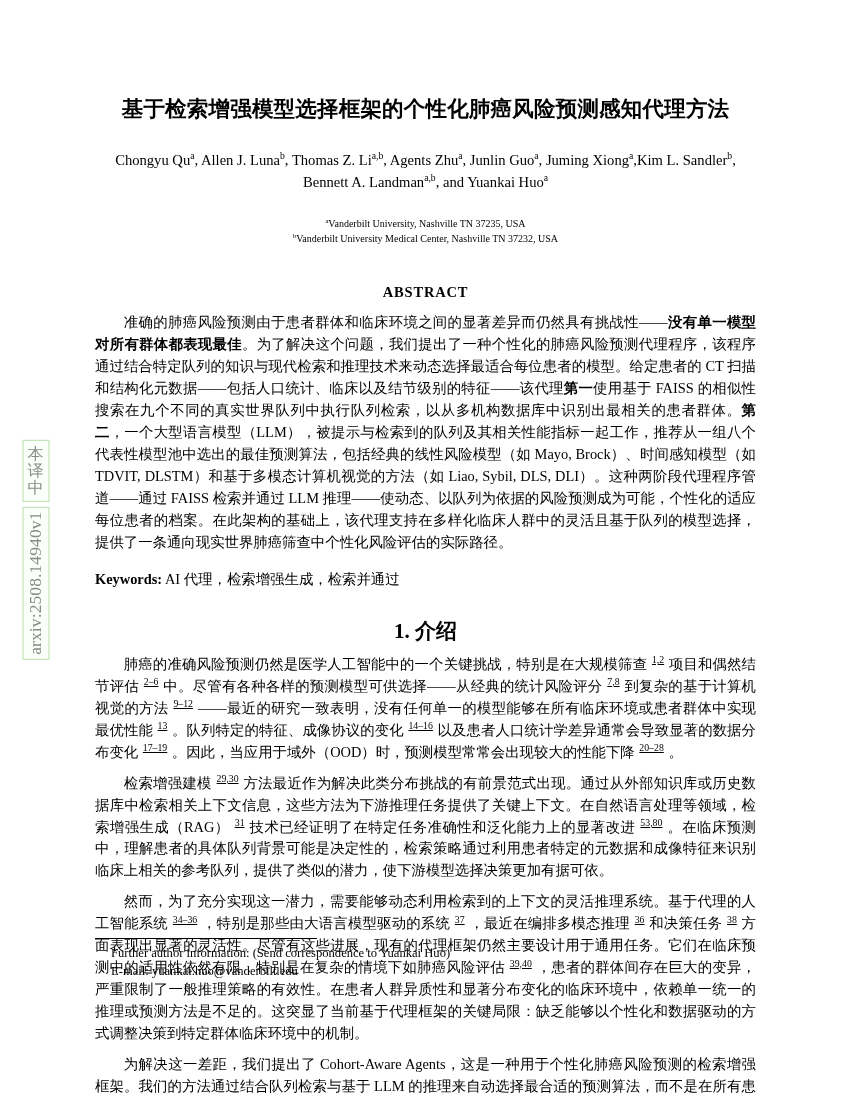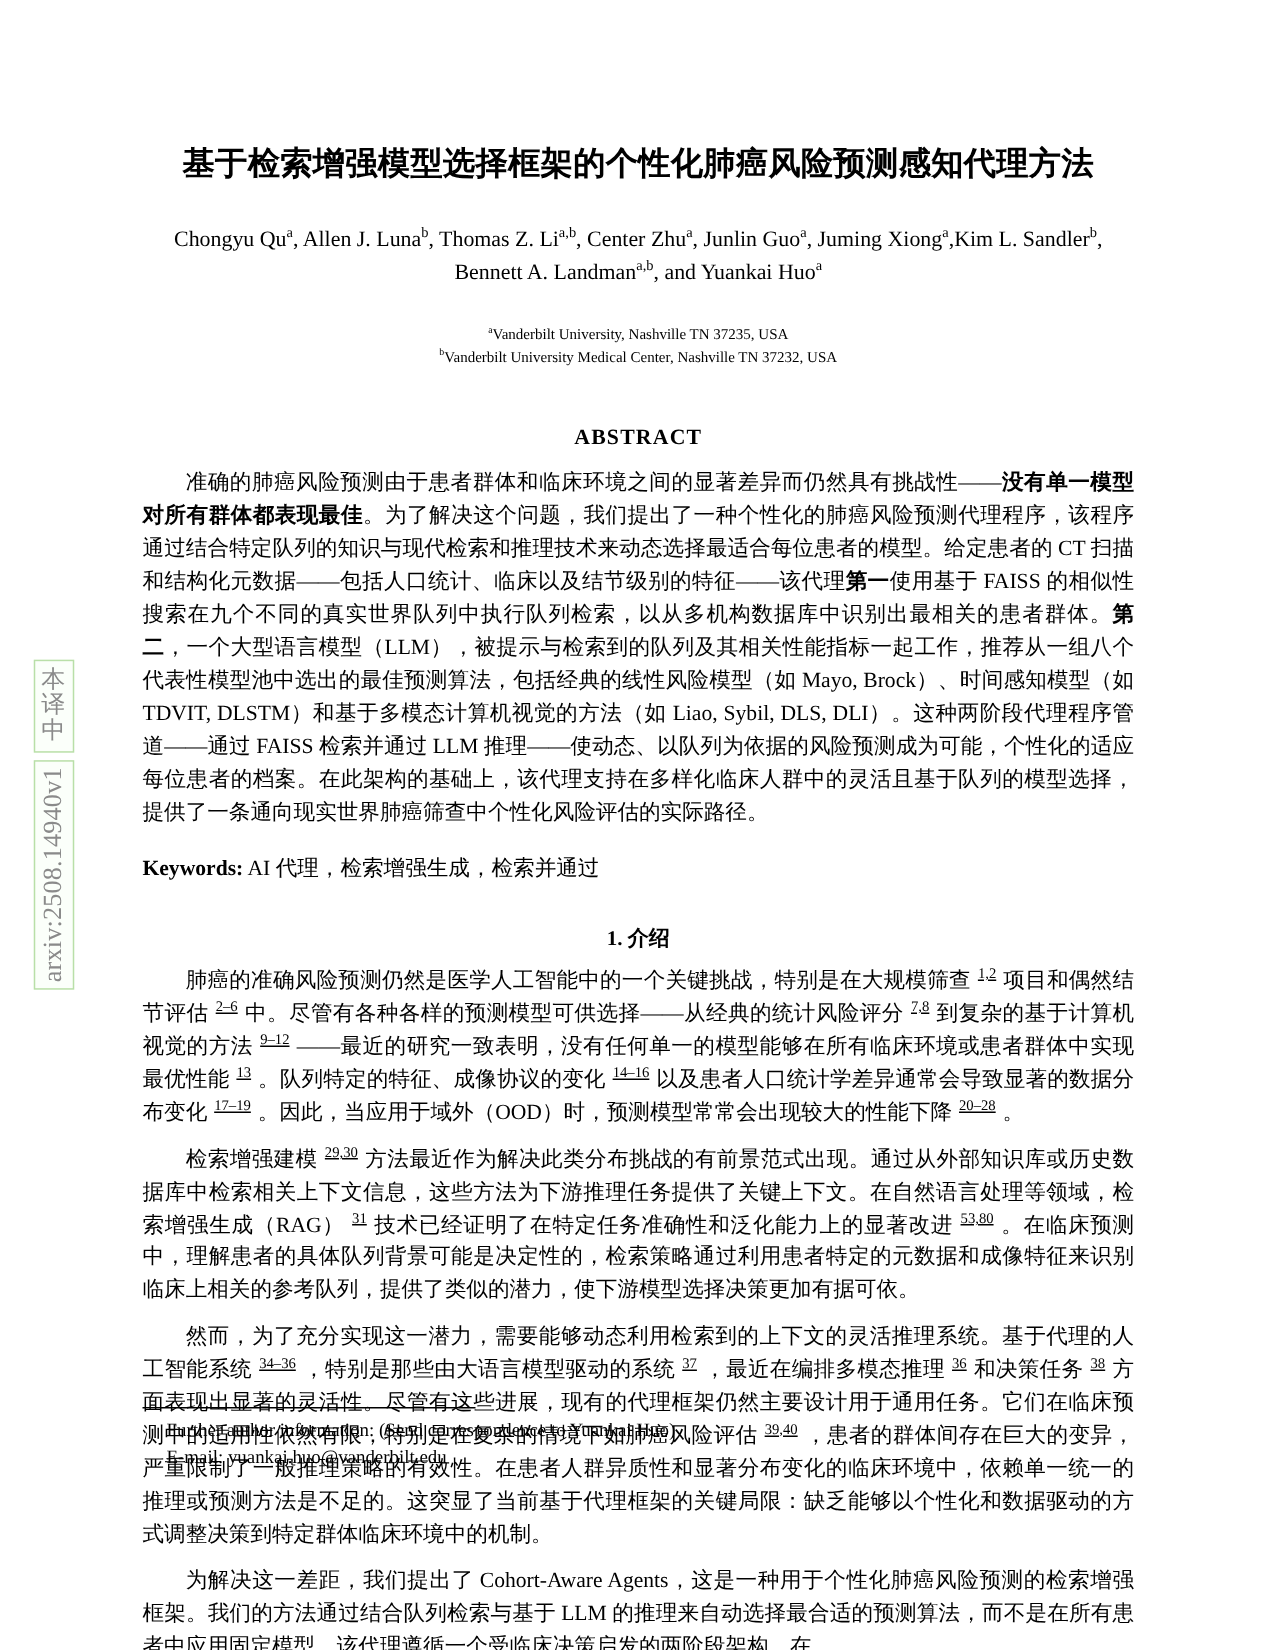--- a/index.html
+++ b/index.html
@@ -108,21 +108,21 @@
   .section-head {
     text-align: center;
     font-weight: bold;
     font-size: 14.5px;
     letter-spacing: 0.8px;
   }
   #abstract-head { margin-top: 38px; }
   #intro-head {
     margin-top: 26px;
     letter-spacing: 0;
-    font-size: 14px;
+    font-size: 21px;
   }
 
   
   .para {
     margin-top: 9px;
     font-size: 14.4px;
     line-height: 1.525;
     text-align: justify;
     text-justify: inter-character;
     text-indent: 2em;
@@ -174,21 +174,21 @@
     <span class="stamp-box">arxiv:2508.14940v1</span>
     <span class="stamp-box cn"><span class="cnchar">中</span><span class="cnchar">译</span><span class="cnchar">本</span></span>
   </div>
 </div>
 
 <div id="page">
   <div class="col">
 
     <h1 id="title">基于检索增强模型选择框架的个性化肺癌风险预测感知代理方法</h1>
 
-    <div id="authors"><span>Chongyu Qu</span><sup>a</sup>, <span>Allen J. Luna</span><sup>b</sup>, <span>Thomas Z. Li</span><sup>a,b</sup>, <span>Center Zhu</span><sup>a</sup>, <span>Junlin Guo</span><sup>a</sup>, <span>Juming Xiong</span><sup>a</sup>,<span>Kim L. Sandler</span><sup>b</sup>, <span>Bennett A. Landman</span><sup>a,b</sup>, and <span>Yuankai Huo</span><sup>a</sup></div>
+    <div id="authors"><span>Chongyu Qu</span><sup>a</sup>, <span>Allen J. Luna</span><sup>b</sup>, <span>Thomas Z. Li</span><sup>a,b</sup>, <span>Agents Zhu</span><sup>a</sup>, <span>Junlin Guo</span><sup>a</sup>, <span>Juming Xiong</span><sup>a</sup>,<span>Kim L. Sandler</span><sup>b</sup>, <span>Bennett A. Landman</span><sup>a,b</sup>, and <span>Yuankai Huo</span><sup>a</sup></div>
 
     <div id="affiliations">
         <div><sup>a</sup><span>Vanderbilt University, Nashville TN 37235, USA</span></div>
         <div><sup>b</sup><span>Vanderbilt University Medical Center, Nashville TN 37232, USA</span></div>
       </div>
 
     <div class="section-head" id="abstract-head">ABSTRACT</div>
 
     <div class="para" id="abstract-body"><span>准确的肺癌风险预测由于患者群体和临床环境之间的显著差异而仍然具有挑战性——</span><b>没有单一模型对所有群体都表现最佳</b><span>。为了解决这个问题，我们提出了一种个性化的肺癌风险预测代理程序，该程序通过结合特定队列的知识与现代检索和推理技术来动态选择最适合每位患者的模型。给定患者的 CT 扫描和结构化元数据——包括人口统计、临床以及结节级别的特征——该代理</span><b>第一</b><span>使用基于 FAISS 的相似性搜索在九个不同的真实世界队列中执行队列检索，以从多机构数据库中识别出最相关的患者群体。</span><b>第二</b><span>，一个大型语言模型（LLM），被提示与检索到的队列及其相关性能指标一起工作，推荐从一组八个代表性模型池中选出的最佳预测算法，包括经典的线性风险模型（如 Mayo, Brock）、时间感知模型（如 TDVIT, DLSTM）和基于多模态计算机视觉的方法（如 Liao, Sybil, DLS, DLI）。这种两阶段代理程序管道——通过 FAISS 检索并通过 LLM 推理——使动态、以队列为依据的风险预测成为可能，个性化的适应每位患者的档案。在此架构的基础上，该代理支持在多样化临床人群中的灵活且基于队列的模型选择，提供了一条通向现实世界肺癌筛查中个性化风险评估的实际路径。</span></div>
 

